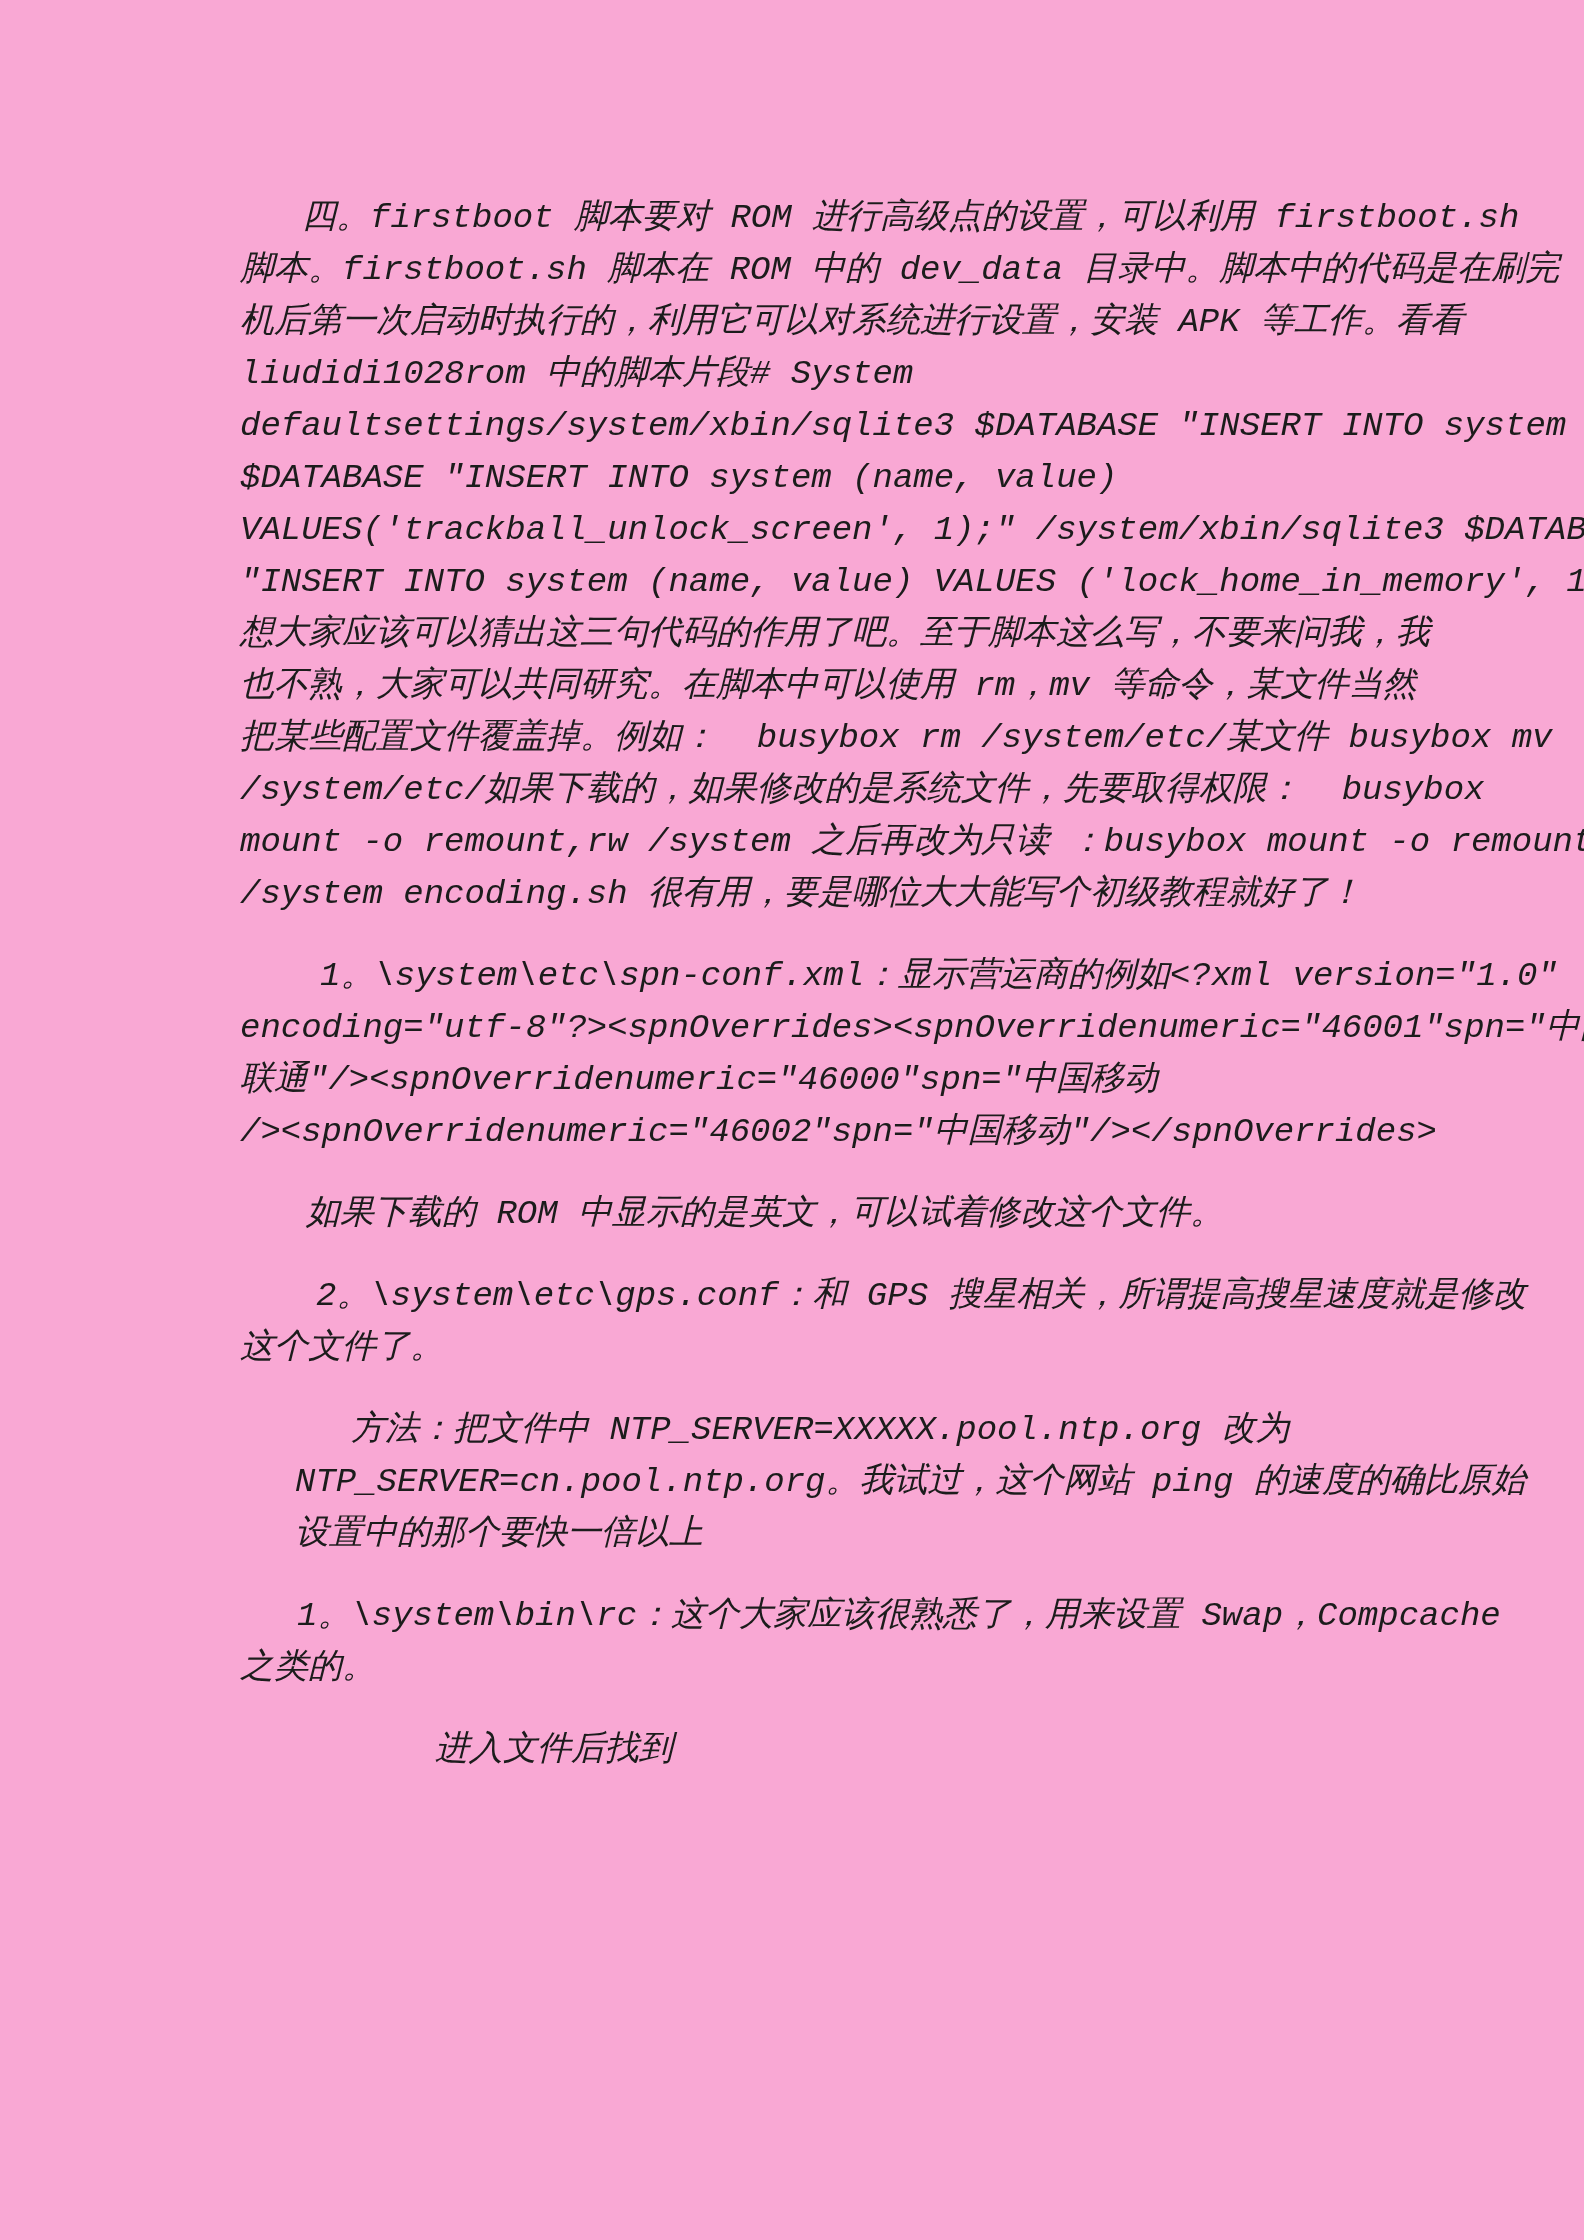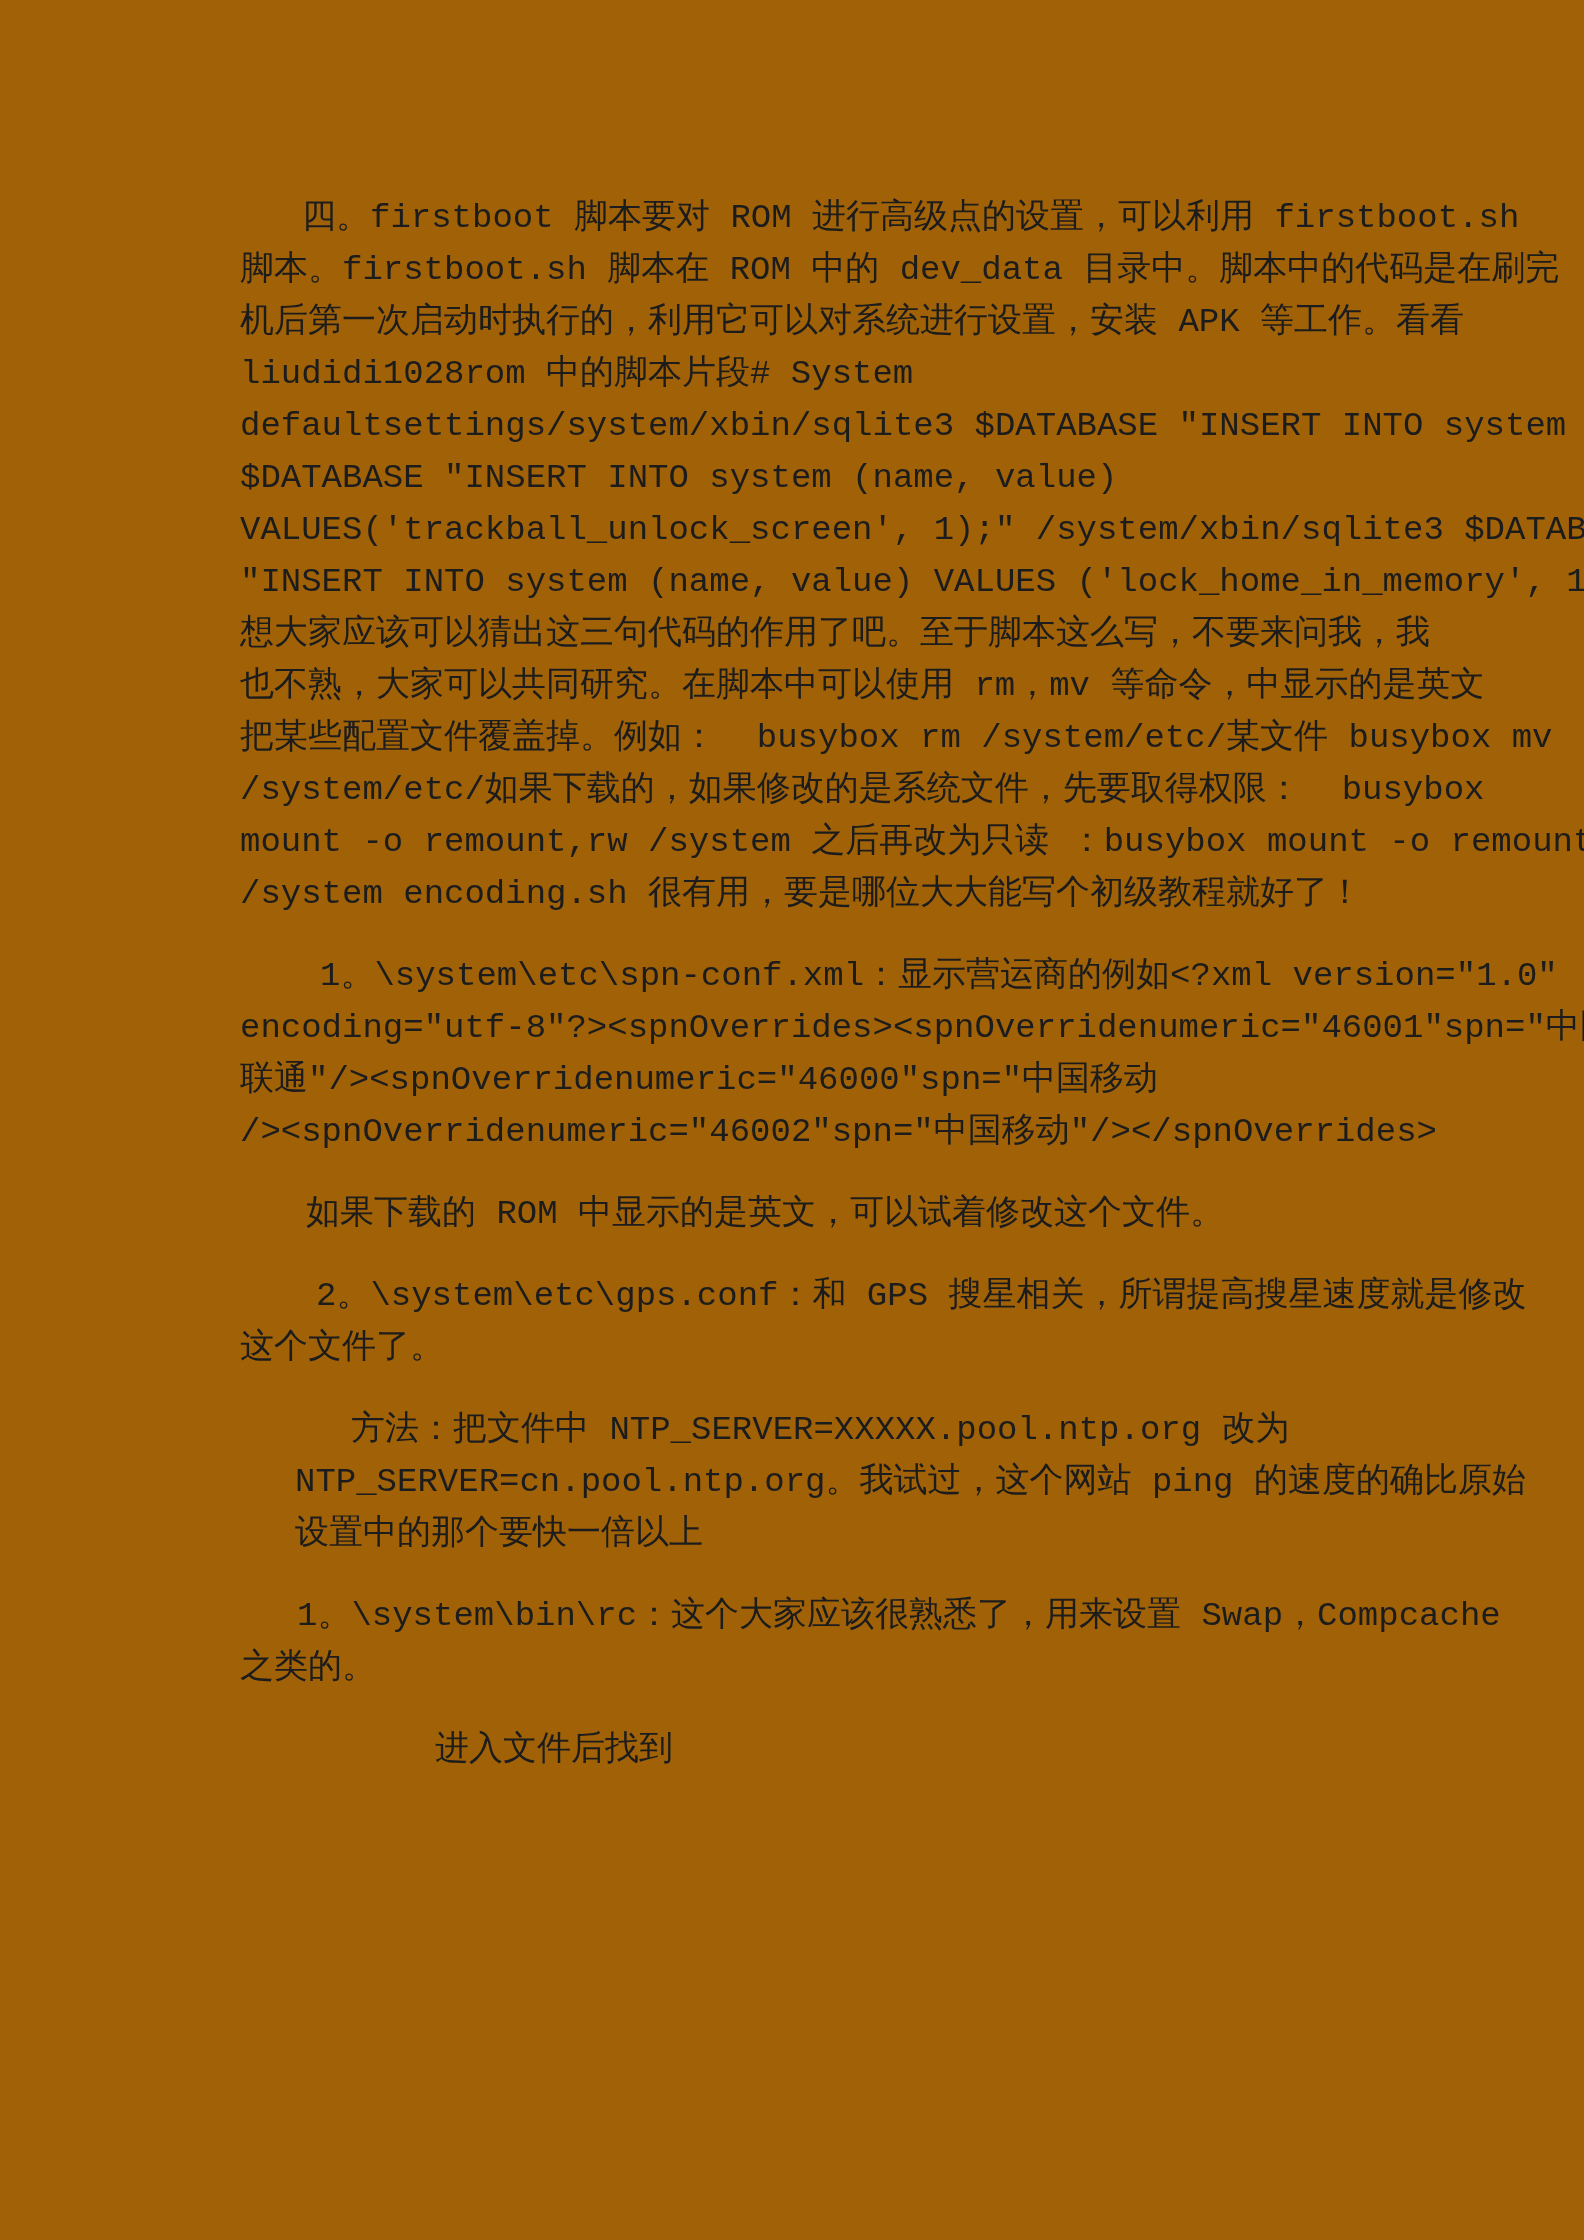--- a/index.html
+++ b/index.html
@@ -4,24 +4,25 @@
 <style>
   html, body {
     margin: 0;
     padding: 0;
     background: #ffffff;
   }
   .page {
     position: relative;
     width: 1584px;
     height: 2240px;
-    background: #a16207;
+    background: #f9a8d4;
     overflow: hidden;
     font-family: "Liberation Mono", "DejaVu Sans Mono", monospace;
     color: #1c1c1c;
+    font-style: italic;
   }
   .content {
     position: absolute;
     left: 240px;
     top: 192px;
     width: 1165px;
     font-size: 34px;
     line-height: 52px;
   }
   .paragraph {
@@ -48,21 +49,21 @@
     <div class="paragraph" style="--fi:62px">
       <div class="line">四。firstboot 脚本要对 ROM 进行高级点的设置，可以利用 firstboot.sh</div>
       <div class="line">脚本。firstboot.sh 脚本在 ROM 中的 dev_data 目录中。脚本中的代码是在刷完</div>
       <div class="line">机后第一次启动时执行的，利用它可以对系统进行设置，安装 APK 等工作。看看</div>
       <div class="line">liudidi1028rom 中的脚本片段# System</div>
       <div class="line">defaultsettings/system/xbin/sqlite3 $DATABASE "INSERT INTO system (name,</div>
       <div class="line">$DATABASE "INSERT INTO system (name, value)</div>
       <div class="line">VALUES('trackball_unlock_screen', 1);" /system/xbin/sqlite3 $DATABASE</div>
       <div class="line">"INSERT INTO system (name, value) VALUES ('lock_home_in_memory', 1);" 我</div>
       <div class="line">想大家应该可以猜出这三句代码的作用了吧。至于脚本这么写，不要来问我，我</div>
-      <div class="line">也不熟，大家可以共同研究。在脚本中可以使用 rm，mv 等命令，中显示的是英文</div>
+      <div class="line">也不熟，大家可以共同研究。在脚本中可以使用 rm，mv 等命令，某文件当然</div>
       <div class="line">把某些配置文件覆盖掉。例如：  busybox rm /system/etc/某文件 busybox mv</div>
       <div class="line">/system/etc/如果下载的，如果修改的是系统文件，先要取得权限：  busybox</div>
       <div class="line">mount -o remount,rw /system 之后再改为只读 ：busybox mount -o remount,ro</div>
       <div class="line">/system encoding.sh 很有用，要是哪位大大能写个初级教程就好了！</div>
     </div>
 
 
     <div class="paragraph" style="--fi:80px">
       <div class="line">1。\system\etc\spn-conf.xml：显示营运商的例如&lt;?xml version="1.0"</div>
       <div class="line">encoding="utf-8"?&gt;&lt;spnOverrides&gt;&lt;spnOverridenumeric="46001"spn="中国</div>

